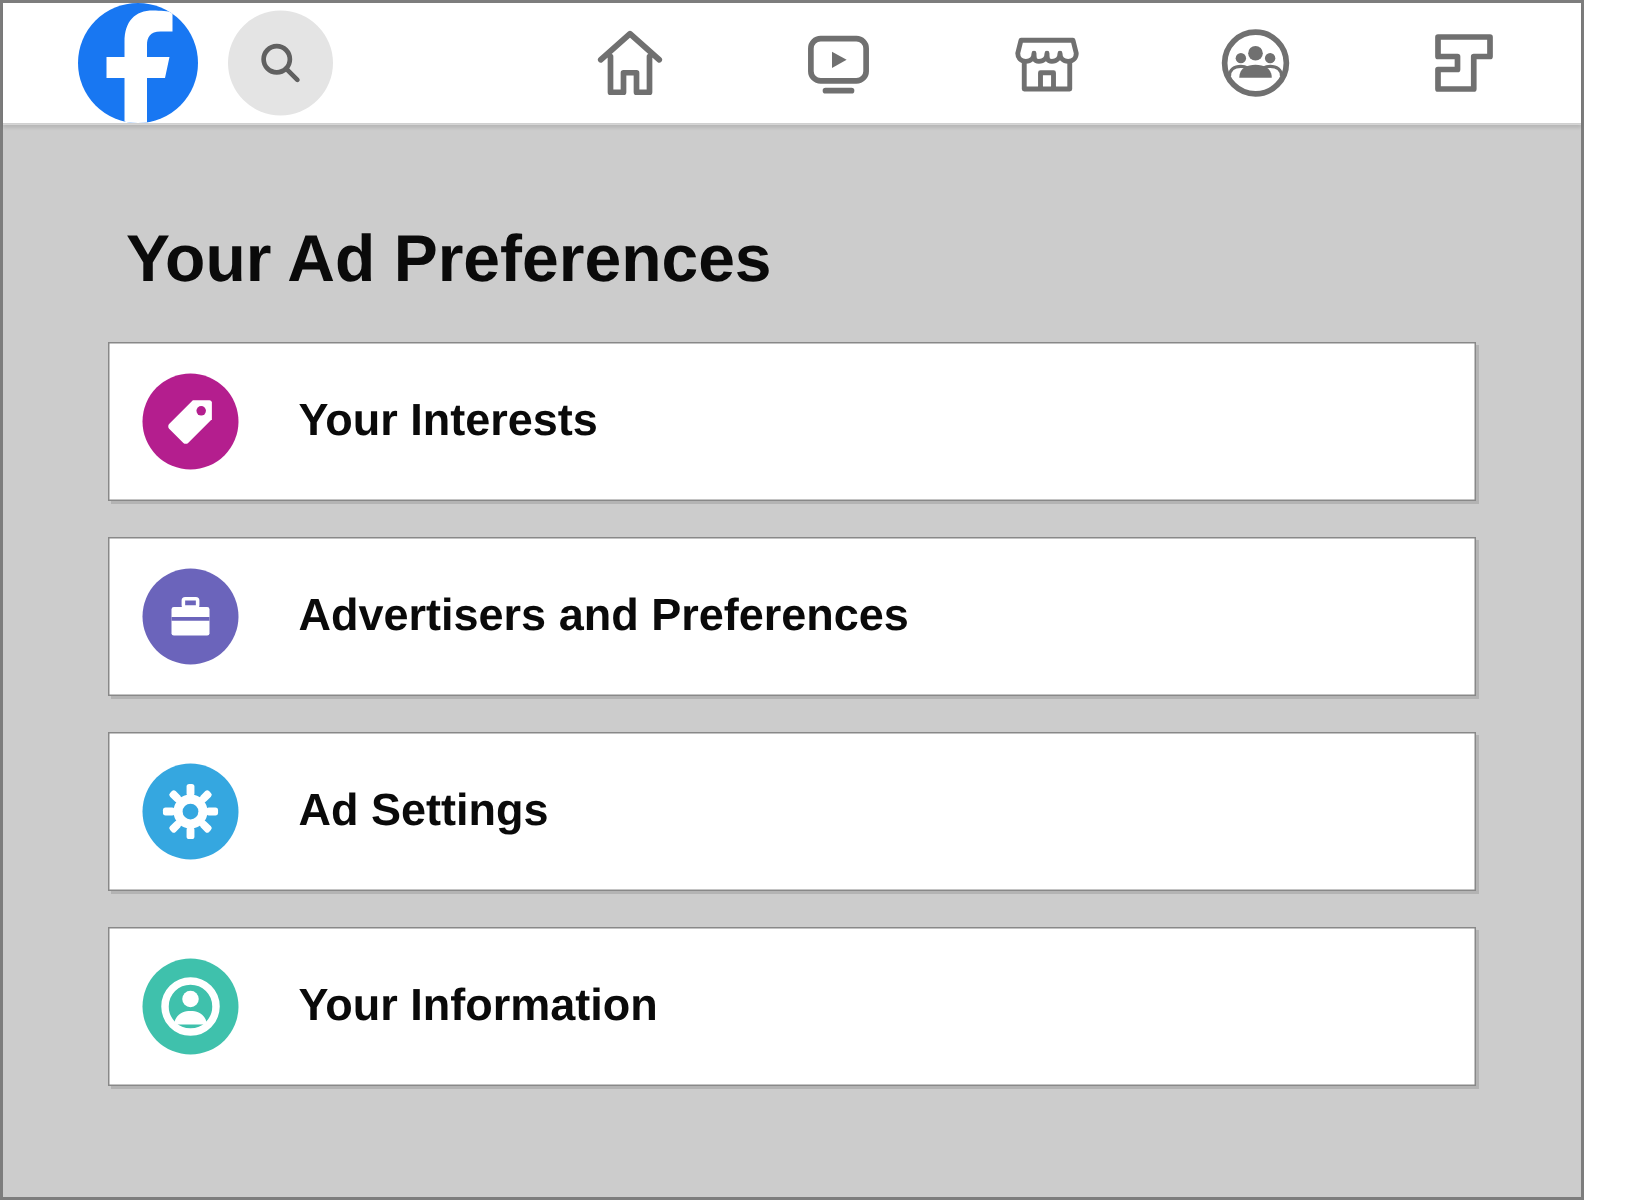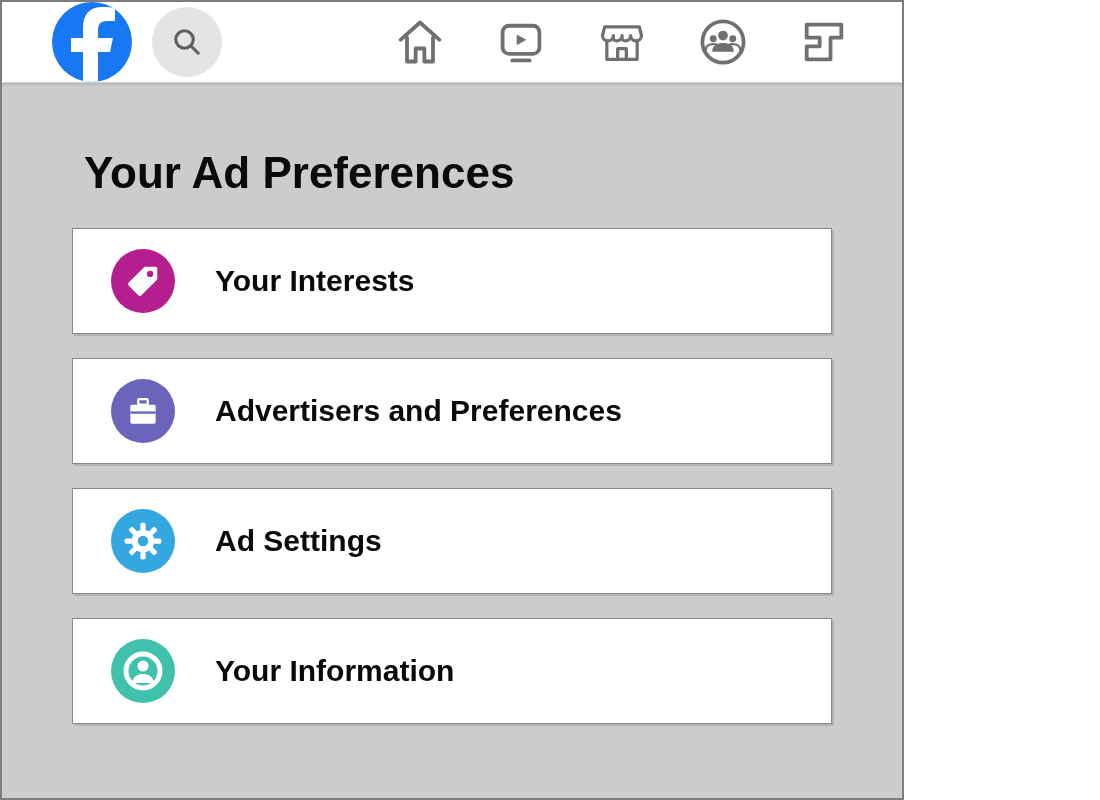--- a/index.html
+++ b/index.html
@@ -1,18 +1,18 @@
 <!DOCTYPE html>
 <html><head>
 <meta charset="utf-8">
 <style>
   * { box-sizing: border-box; margin: 0; padding: 0; }
   html, body { width: 1100px; height: 800px; font-family: -apple-system, BlinkMacSystemFont, "Segoe UI", Helvetica, Arial, sans-serif; }
   .frame {
-    width: 904px;
+    width: 1056px;
     height: 800px;
     border: 2px solid #7d7d7d;
     background: #cccccc;
     display: flex;
     flex-direction: column;
     gap: 15px;
   }
   .topbar {
     background: #ffffff;
     height: 122px;
@@ -67,21 +67,21 @@
     font-weight: 800;
     color: #0a0a0a;
     margin: 0 0 30px 12px;
   }
   .card {
     background: #ffffff;
     border: 1px solid #888888;
     box-shadow: 2px 2px 0 rgba(0,0,0,0.12);
     display: flex;
     align-items: center;
-    padding: 20px 38px;
+    padding: 20px 22px;
     margin-bottom: 24px;
     cursor: pointer;
   }
   .icon-circle {
     width: 64px;
     height: 64px;
     border-radius: 50%;
     display: flex;
     align-items: center;
     justify-content: center;

